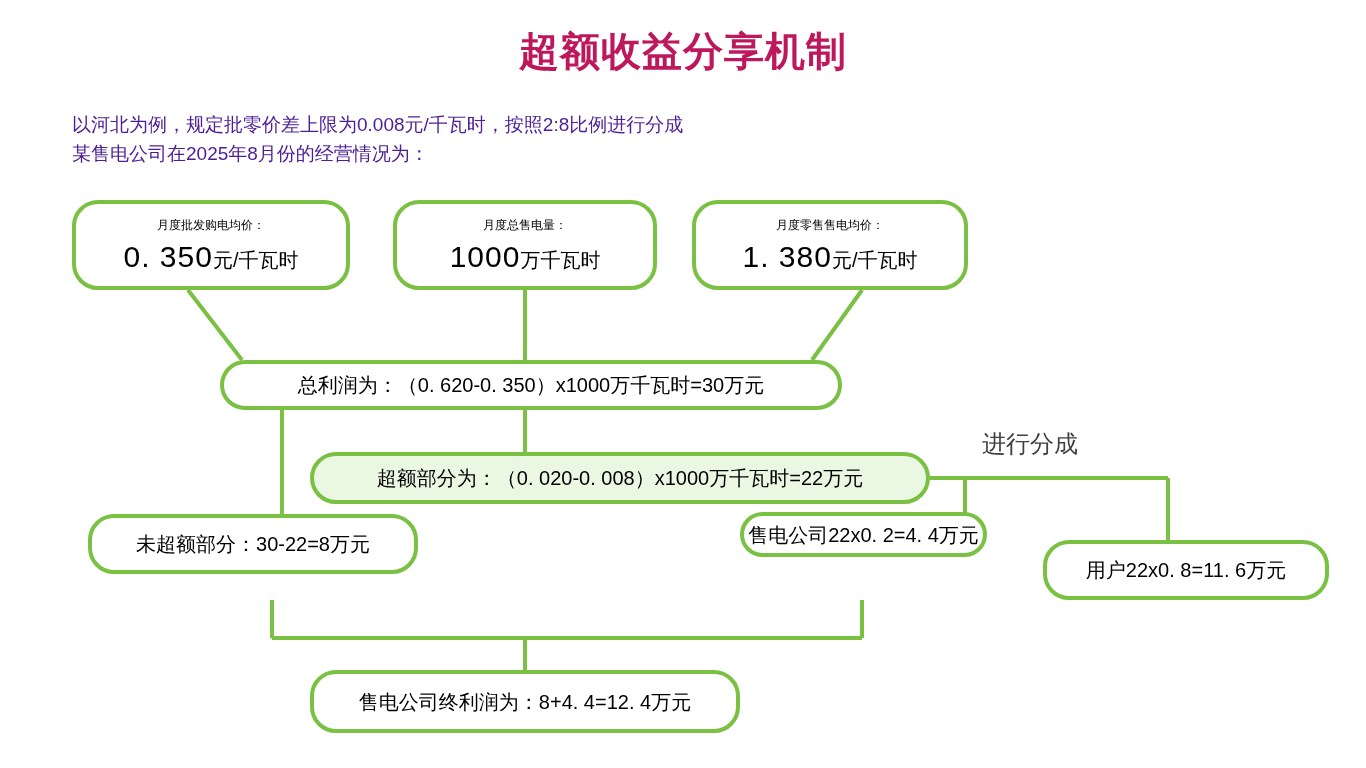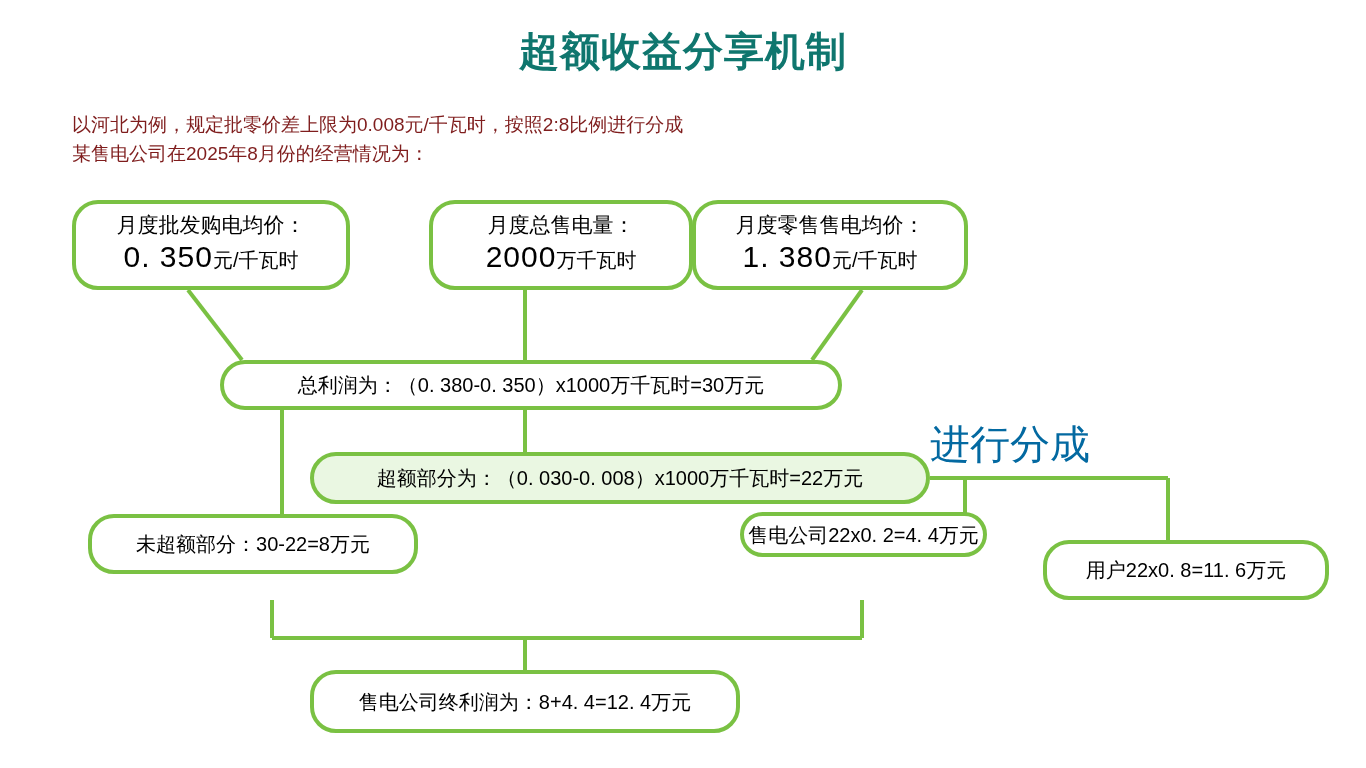--- a/index.html
+++ b/index.html
@@ -32,30 +32,30 @@
 
   .title {
     position: absolute;
     left: 0;
     top: 24px;
     width: 1366px;
     text-align: center;
     font-size: 40px;
     font-weight: bold;
     letter-spacing: 1px;
-    color: #0f766e;
+    color: #be185d;
   }
 
   .intro {
     position: absolute;
     left: 72px;
     top: 110px;
     font-size: 19px;
     line-height: 29px;
-    color: #7f1d1d;
+    color: #4c1d95;
     white-space: nowrap;
   }
 
   .node {
     position: absolute;
     box-sizing: border-box;
     border: 4px solid #7ac143;
     background: #ffffff;
     border-radius: 26px;
     display: flex;
@@ -63,21 +63,21 @@
     align-items: center;
     justify-content: center;
     text-align: center;
     z-index: 2;
   }
   .node.filled {
     background: #eaf7e2;
   }
 
   .node .cap {
-    font-size: 21px;
+    font-size: 12px;
     line-height: 26px;
     white-space: nowrap;
   }
   .node .val {
     font-size: 30px;
     line-height: 36px;
     letter-spacing: 1px;
     white-space: nowrap;
     margin-top: 1px;
   }
@@ -87,38 +87,38 @@
     text-align: right;
   }
   .node .line {
     font-size: 20px;
     line-height: 26px;
     white-space: nowrap;
   }
 
   
   #node-wholesale { left: 72px;  top: 200px; width: 278px; height: 90px; }
-  #node-volume    { left: 393px; top: 200px; width: 264px; height: 90px; margin-left: 36px; }
+  #node-volume    { left: 393px; top: 200px; width: 264px; height: 90px; }
   #node-retail    { left: 692px; top: 200px; width: 276px; height: 90px; }
 
   #node-profit    { left: 220px; top: 360px; width: 622px; height: 50px; }
   #node-excess    { left: 310px; top: 452px; width: 620px; height: 52px; }
   #node-under     { left: 88px;  top: 514px; width: 330px; height: 60px; }
   #node-retailer  { left: 740px; top: 512px; width: 247px; height: 45px; }
   #node-user      { left: 1043px;top: 540px; width: 286px; height: 60px; }
   #node-final     { left: 310px; top: 670px; width: 430px; height: 63px; }
 
   .share-label {
     position: absolute;
-    left: 930px;
+    left: 982px;
     top: 425px;
-    font-size: 40px;
+    font-size: 24px;
     line-height: 38px;
     white-space: nowrap;
-    color: #0369a1;
+    color: #404040;
     z-index: 2;
   }
 </style>
 </head>
 <body>
 
 <div id="canvas">
 
   <svg id="connectors" viewBox="0 0 1366 768" xmlns="http://www.w3.org/2000/svg">
     <g fill="none" stroke="#7ac143" stroke-width="4" stroke-linecap="butt">
@@ -149,34 +149,34 @@
     <div>某售电公司在2025年8月份的经营情况为：</div>
   </div>
 
   <div class="node" id="node-wholesale">
     <div class="cap">月度批发购电均价：</div>
     <div class="val"><span>0. 350</span><span class="unit">元/千瓦时</span></div>
   </div>
 
   <div class="node" id="node-volume">
     <div class="cap">月度总售电量：</div>
-    <div class="val"><span>2000</span><span class="unit">万千瓦时</span></div>
+    <div class="val"><span>1000</span><span class="unit">万千瓦时</span></div>
   </div>
 
   <div class="node" id="node-retail">
     <div class="cap">月度零售售电均价：</div>
     <div class="val"><span>1. 380</span><span class="unit">元/千瓦时</span></div>
   </div>
 
   <div class="node" id="node-profit">
-    <div class="line">总利润为：（0. 380-0. 350）x1000万千瓦时=30万元</div>
+    <div class="line">总利润为：（0. 620-0. 350）x1000万千瓦时=30万元</div>
   </div>
 
   <div class="node filled" id="node-excess">
-    <div class="line">超额部分为：（0. 030-0. 008）x1000万千瓦时=22万元</div>
+    <div class="line">超额部分为：（0. 020-0. 008）x1000万千瓦时=22万元</div>
   </div>
 
   <div class="share-label">进行分成</div>
 
   <div class="node" id="node-under">
     <div class="line">未超额部分：30-22=8万元</div>
   </div>
 
   <div class="node" id="node-retailer">
     <div class="line">售电公司22x0. 2=4. 4万元</div>

